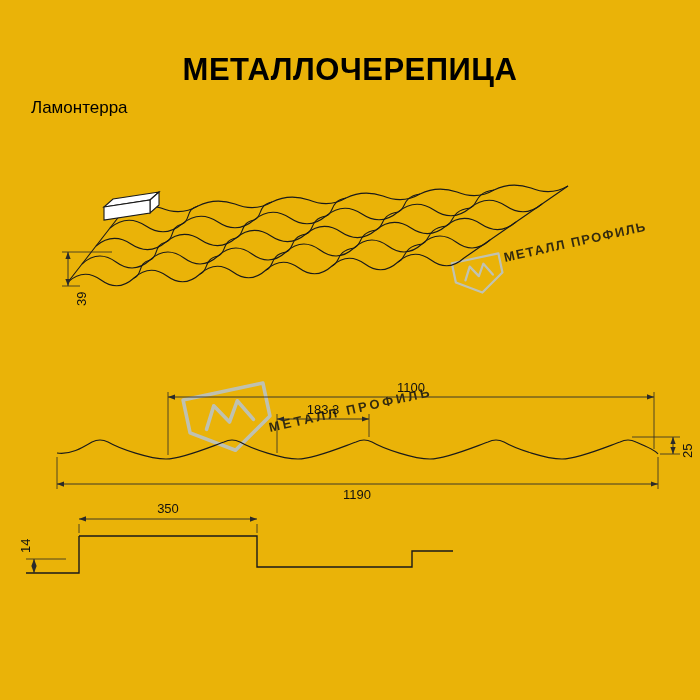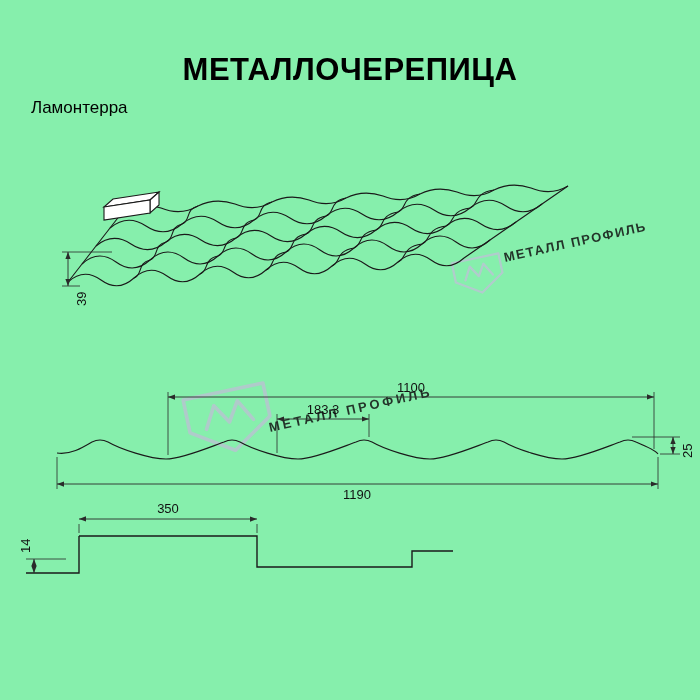--- a/index.html
+++ b/index.html
@@ -1,17 +1,17 @@
 <!DOCTYPE html>
 <html><head>
 <meta charset="utf-8">
 <style>
   html,body{margin:0;padding:0;background:#fff;}
   .page{
-    position:relative;width:700px;height:700px;background:#86efac;
+    position:relative;width:700px;height:700px;background:#eab308;
     font-family:"Liberation Sans",sans-serif;overflow:hidden;
   }
   .title{
     position:absolute;top:52px;left:0;width:100%;text-align:center;
     font-size:31px;font-weight:bold;letter-spacing:.5px;color:#000;
   }
   .subtitle{
     position:absolute;top:98px;left:0;width:100%;text-align:left;
     font-size:17px;color:#000;padding-left:31px;
   }

